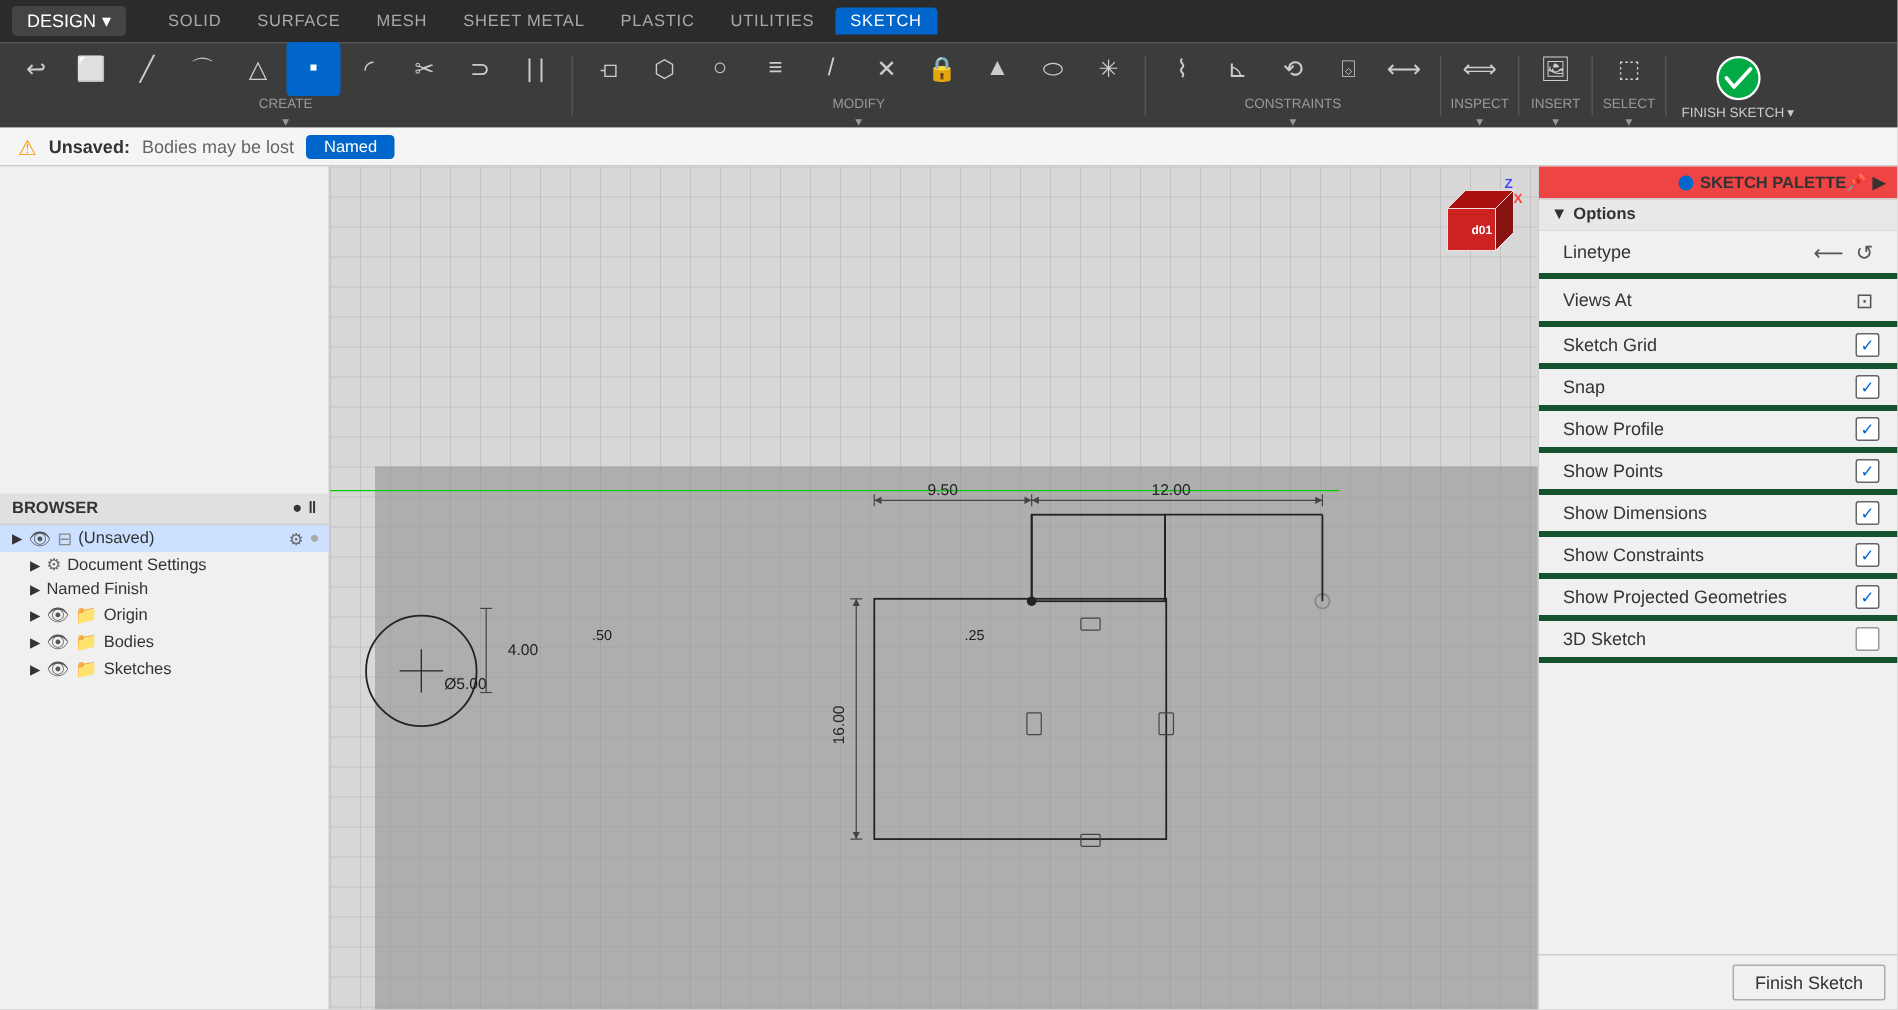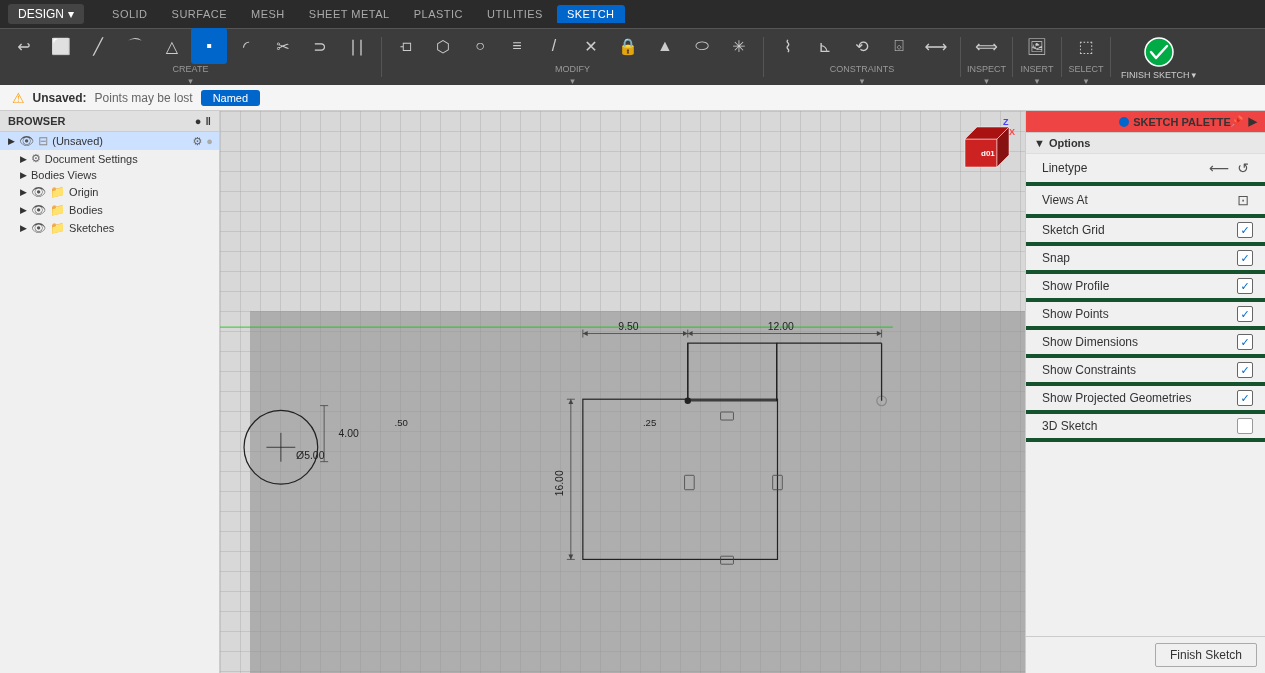--- a/index.html
+++ b/index.html
@@ -148,20 +148,21 @@
     }
 
     
     #browser {
       width: 220px;
       background: #f0f0f0;
       border-right: 1px solid #ccc;
       display: flex;
       flex-direction: column;
       flex-shrink: 0;
+      justify-content: center;
     }
     #browser-header {
       display: flex;
       align-items: center;
       justify-content: space-between;
       padding: 4px 8px;
       background: #e0e0e0;
       border-bottom: 1px solid #ccc;
       font-size: 11px;
       font-weight: bold;
@@ -454,21 +455,21 @@
           <span style="font-size:9px; color:#ccc;">FINISH SKETCH</span>
           <span style="color:#ccc;">▾</span>
         </div>
       </div>
     </div>
   </div>
 
   <div id="unsaved-bar">
     <span class="warn-icon">⚠</span>
     <span class="unsaved-label">Unsaved:</span>
-    <span class="unsaved-msg">Points may be lost</span>
+    <span class="unsaved-msg">Bodies may be lost</span>
     <button class="save-btn">Named</button>
   </div>
 
   <div id="main">
 
     <div id="browser">
       <div id="browser-header">
         <span>BROWSER</span>
         <div style="display:flex;gap:4px;">
           <span style="cursor:pointer;">●</span>
@@ -484,21 +485,21 @@
         <span class="gear-icon">⚙</span>
         <span style="color:#aaa;">●</span>
       </div>
       <div class="browser-item bi-indent1">
         <span style="font-size:9px;">▶</span>
         <span class="gear-icon">⚙</span>
         <span>Document Settings</span>
       </div>
       <div class="browser-item bi-indent1">
         <span style="font-size:9px;">▶</span>
-        <span>Bodies Views</span>
+        <span>Named Finish</span>
       </div>
       <div class="browser-item bi-indent1">
         <span style="font-size:9px;">▶</span>
         <span class="eye-icon">👁</span>
         <span class="folder-icon">📁</span>
         <span>Origin</span>
       </div>
       <div class="browser-item bi-indent1">
         <span style="font-size:9px;">▶</span>
         <span class="eye-icon">👁</span>

